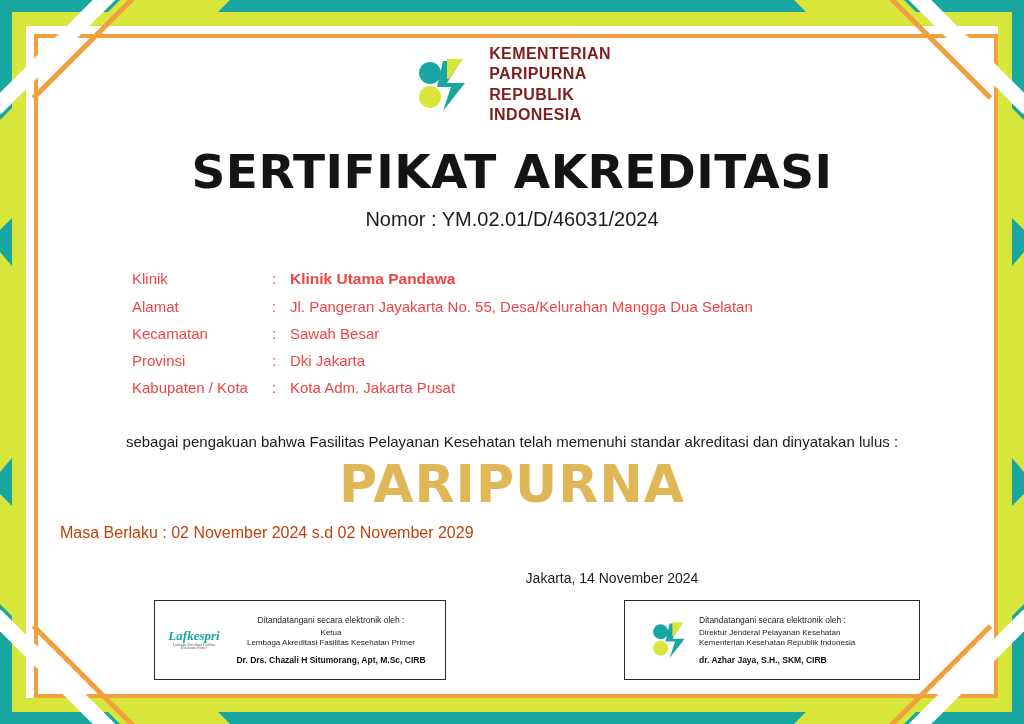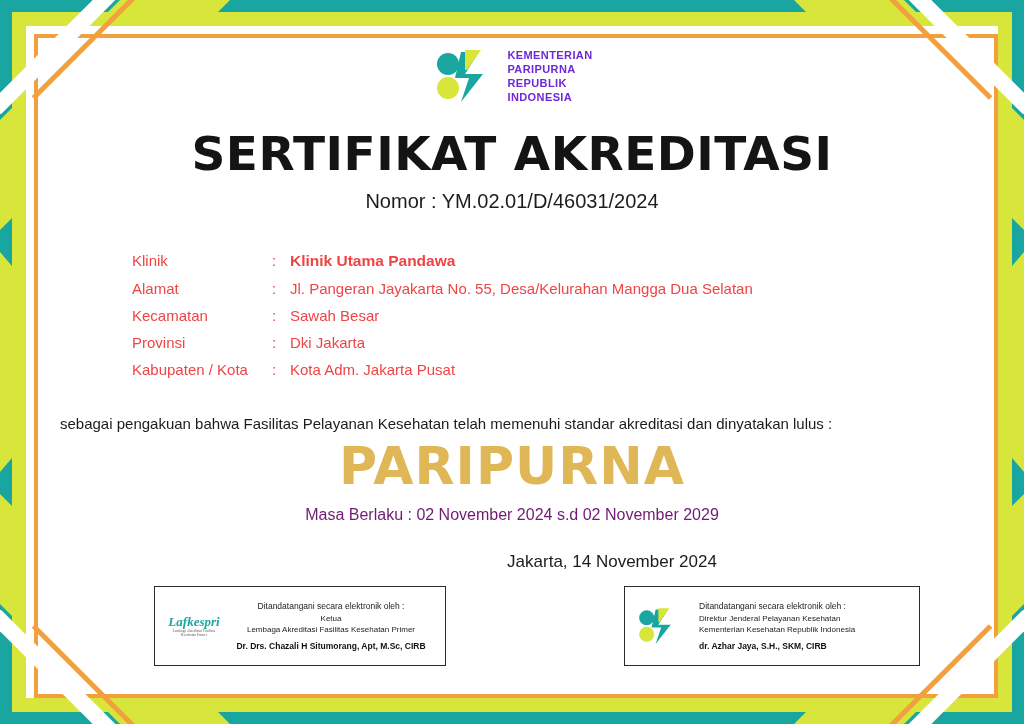--- a/index.html
+++ b/index.html
@@ -150,24 +150,24 @@
     gap: 12px;
     margin-top: 14px;
   }
   .logo-mark {
     width: 64px;
     height: 64px;
     position: relative;
     flex: none;
   }
   .logo-text {
-    font-size: 11px;
+    font-size: 16px;
     font-weight: bold;
     line-height: 1.28;
-    color: #6d28d9;
+    color: #7f1d1d;
     letter-spacing: 0.4px;
   }
 
   
   .title {
     text-align: center;
     font-family: "DejaVu Sans", sans-serif;
     font-weight: bold;
     font-size: 47px;
     letter-spacing: 0.5px;
@@ -192,42 +192,43 @@
     padding: 5px 0;
     vertical-align: top;
     white-space: nowrap;
   }
   .details td.label { width: 140px; }
   .details td.colon { width: 18px; }
   .details td.value.bold { font-weight: bold; font-size: 15.5px; }
 
   
   .statement {
+    text-align: center;
     font-size: 15px;
     color: #1c1c1c;
     margin-top: 32px;
   }
   .grade {
     text-align: center;
     font-family: "DejaVu Sans", sans-serif;
     font-weight: bold;
     font-size: 52px;
     color: #e0b756;
     letter-spacing: 1px;
     margin-top: 4px;
   }
   .validity {
-    text-align: center;
+    text-align: left;
     font-size: 16px;
-    color: #701a75;
+    color: #c2410c;
     margin-top: 10px;
   }
   .place-date {
     text-align: center;
-    font-size: 17px;
+    font-size: 14px;
     color: #1c1c1c;
     margin-top: 28px;
     padding-left: 200px;
   }
 
   
   .sign-row {
     position: relative;
     margin-top: 14px;
     height: 92px;
@@ -242,21 +243,21 @@
     height: 80px;
   }
   .sign-left  { left: 94px;  width: 292px; }
   .sign-right { right: 44px; width: 296px; }
 
   .sign-emblem {
     flex: none;
     width: 58px;
     display: flex;
     align-items: center;
-    justify-content: flex-start;
+    justify-content: flex-end;
   }
   .sign-texts {
     flex: 1;
     padding-left: 4px;
   }
   .sign-line-top {
     font-size: 8.5px;
     color: #1c1c1c;
     margin-bottom: 3px;
   }

